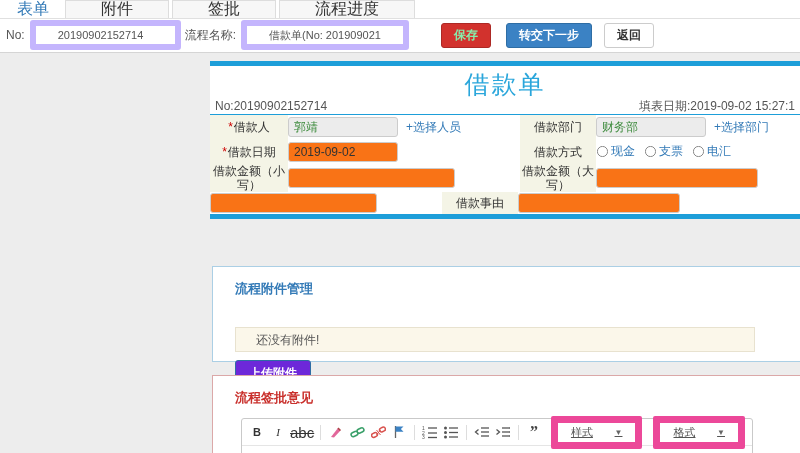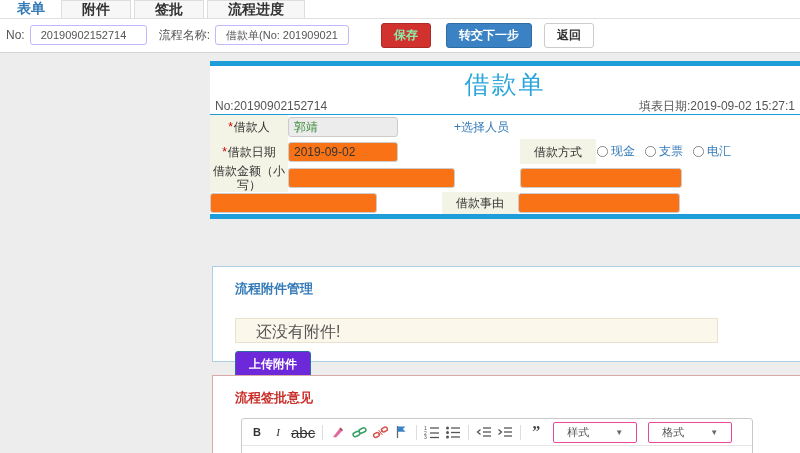--- a/index.html
+++ b/index.html
@@ -2,31 +2,31 @@
 <html><head>
 <meta charset="utf-8">
 <style>
   html,body{margin:0;padding:0;background:#fff;}
   #app{position:relative;width:800px;height:453px;overflow:hidden;
        font-family:"Liberation Sans","DejaVu Sans",sans-serif;background:#fff;}
 
   
   .tabbar{position:absolute;left:0;top:0;width:800px;height:18px;background:#fff;
           border-bottom:1px solid #e0e0e0;display:flex;align-items:stretch;
-          font-size:14px;font-weight:bold;}
-  .tab{display:flex;align-items:center;padding:0 20px;color:#333;background:#f7f7f7;
+          font-size:16px;font-weight:normal;}
+  .tab{display:flex;align-items:center;padding:0 35px;color:#333;background:#f7f7f7;
        border:1px solid #ddd;border-bottom:none;margin-left:3px;cursor:pointer;}
   .tab.active{color:#337ab7;background:#fff;border:none;padding:0 13px;margin-left:4px;}
 
   
   .controls{position:absolute;left:0;top:19px;width:744px;height:32px;background:#fff;
             display:flex;align-items:center;font-size:12px;color:#555;}
   .ctl-label{margin-left:6px;white-space:nowrap;}
-  input.box{height:18px;border:1px solid #c4b5fd;border-radius:3px;font-size:11px;
-            padding:0 10px;color:#555;margin-left:5px;background:#fff;}
+  input.box{height:18px;border:6px solid #c4b5fd;border-radius:3px;font-size:11px;
+            padding:0 22px;color:#555;margin-left:5px;background:#fff;}
   .btn{display:inline-block;font-size:12px;font-weight:bold;border-radius:3px;
        padding:3px 12px;cursor:pointer;border:1px solid transparent;white-space:nowrap;}
   .btn-save{background:#d2322d;border-color:#ac2925;color:#86efac;margin-left:32px;}
   .btn-next{background:#3b82c4;border-color:#2e6da4;color:#fff;margin-left:15px;}
   .btn-back{background:#fff;border-color:#ccc;color:#333;margin-left:12px;}
 
   
   .canvas{position:absolute;left:0;top:52px;width:800px;height:401px;background:#ededed;
           border-top:1px solid #d5d5d5;overflow:hidden;}
 
@@ -38,76 +38,76 @@
   .form-title{height:33px;line-height:36px;text-align:center;font-size:25px;
               letter-spacing:2px;color:#2aa6db;}
   .form-meta{height:19px;display:flex;justify-content:space-between;align-items:center;
              padding:0 5px;font-size:12px;color:#555;white-space:nowrap;overflow:hidden;}
   .thin-line{height:2px;background:#1d9ed9;}
   .frow{display:flex;}
   .r1,.r2{height:32px;}.r3{height:38px;}.r4{height:29px;}
   .c1{width:78px;}.c2{width:232px;}.c3{width:76px;}.c4{flex:1;}
   .lbl{background:#f4f4e6;display:flex;align-items:center;justify-content:center;
        text-align:center;font-size:12px;color:#333;line-height:14px;}
-  .fld{display:flex;align-items:center;background:#fff;font-size:12px;gap:48px;}
+  .fld{display:flex;align-items:center;background:#fff;font-size:12px;}
   .req{color:#c00;margin-right:1px;}
   input.fbox{height:18px;border:1px solid #ccc;border-radius:3px;font-size:12px;
              padding:0 5px;background:#f97316;color:#333;}
   input.ro{background:#ececec;color:#3d8b3d;}
   .w110{width:98px;}.w165{width:155px;}.w160{width:150px;}
   a.pick{color:#337ab7;font-size:12px;margin-left:8px;text-decoration:none;cursor:pointer;}
   .radio-group{display:flex;align-items:center;gap:9px;}
   .radio-opt{display:flex;align-items:center;gap:2px;color:#337ab7;font-size:12px;cursor:pointer;}
   .radio-opt input{margin:0;transform:scale(.85);}
 
   
   .attach{position:absolute;left:212px;top:213px;width:600px;height:96px;background:#fff;
           border:1px solid #abcfe5;box-sizing:border-box;padding:13px 0 0 22px;}
   .h-blue{font-size:13px;font-weight:bold;color:#337ab7;}
-  .empty-box{margin-top:20px;width:483px;height:25px;line-height:25px;background:#fbf7ea;
-             border:1px solid #e8e2cf;font-size:16px;color:#555;padding-left:20px;
+  .empty-box{margin-top:29px;width:520px;height:25px;line-height:25px;background:#fbf7ea;
+             border:1px solid #e8e2cf;font-size:12px;color:#555;padding-left:20px;
              box-sizing:border-box;}
   .btn-upload{margin-top:8px;background:#6d28d9;border-color:#2e6da4;color:#fff;
               font-size:12px;font-weight:bold;padding:4px 13px;margin-left:0;}
 
   
   .approval{position:absolute;left:212px;top:322px;width:600px;height:200px;background:#fff;
             border:1px solid #dba8a8;box-sizing:border-box;padding:13px 0 0 22px;}
   .h-red{font-size:13px;font-weight:bold;color:#c9302c;}
   .editor{margin:11px 0 0 6px;width:510px;border:1px solid #c9c9c9;border-radius:3px;
           background:#fff;}
   .ed-toolbar{height:26px;display:flex;align-items:center;padding:0 7px;gap:5px;
               border-bottom:1px solid #e5e5e5;}
   .ti{min-width:16px;height:16px;display:flex;align-items:center;justify-content:center;
       font-size:11px;color:#333;cursor:pointer;}
   .sep{width:1px;height:15px;background:#ddd;margin:0 2px;}
-  .ed-select{width:56px;height:19px;border:1px solid #ec4899;border-radius:2px;font-size:11px;
+  .ed-select{width:56px;height:19px;border:7px solid #ec4899;border-radius:2px;font-size:11px;
              color:#555;display:flex;align-items:center;justify-content:space-between;
-             padding:0 13px;cursor:pointer;background:#fff;}
+             padding:0 13px;cursor:pointer;background:#fff;text-decoration:underline;}
   .caret{font-size:8px;color:#666;}
   .ed-content{height:60px;background:#fff;}
   .quote-g{font-family:"Liberation Serif","DejaVu Serif",serif;font-size:16px;
            font-weight:bold;color:#444;line-height:10px;}
 </style>
 </head>
 <body>
 
 <div id="app">
 
   <div class="tabbar">
     <div class="tab active">表单</div>
     <div class="tab">附件</div>
     <div class="tab">签批</div>
     <div class="tab">流程进度</div>
   </div>
 
   <div class="controls">
     <span class="ctl-label">No:</span>
     <input class="box" style="width: 95px;" value="20190902152714">
-    <span class="ctl-label" style="margin-left:12px">流程名称:</span>
+    <span class="ctl-label" style="margin-left:4px">流程名称:</span>
     <input class="box" style="width: 112px;" value="借款单(No: 20190902152714)郭靖">
     <span class="btn btn-save">保存</span>
     <span class="btn btn-next">转交下一步</span>
     <span class="btn btn-back">返回</span>
   </div>
 
   <div class="canvas">
     <div style="position:absolute;left:0;top:0;width:208px;height:401px;"></div>
 
     <div class="form-block">
@@ -120,20 +120,27 @@
       <div class="thin-line"></div>
 
       <div class="frow r1">
         <div class="lbl c1">
           <span class="req">*</span>
           <span>借款人</span>
         </div>
         <div class="fld c2">
           <input class="fbox ro w110" readonly="" value="郭靖" style="">
           <a class="pick">+选择人员</a>
+        </div>
+        <div class="lbl c3">
+          <span>借款部门</span>
+        </div>
+        <div class="fld c4">
+          <input class="fbox ro w110" readonly="" value="财务部" style="">
+          <a class="pick">+选择部门</a>
         </div>
       </div>
 
       <div class="frow r2">
         <div class="lbl c1">
           <span class="req">*</span>
           <span>借款日期</span>
         </div>
         <div class="fld c2">
           <input class="fbox w110" value="2019-09-02" style="">
@@ -159,20 +166,23 @@
         </div>
       </div>
 
       <div class="frow r3">
         <div class="lbl c1">
           <span>借款金额（小写）</span>
         </div>
         <div class="fld c2">
           <input class="fbox w165" style="">
         </div>
+        <div class="lbl c3">
+          <span>借款金额（大写）</span>
+        </div>
         <div class="fld c4">
           <input class="fbox w160" style="">
         </div>
       </div>
 
       <div class="frow r4">
         <div class="fld c2">
           <input class="fbox w165" style="">
         </div>
         <div class="lbl c3">

